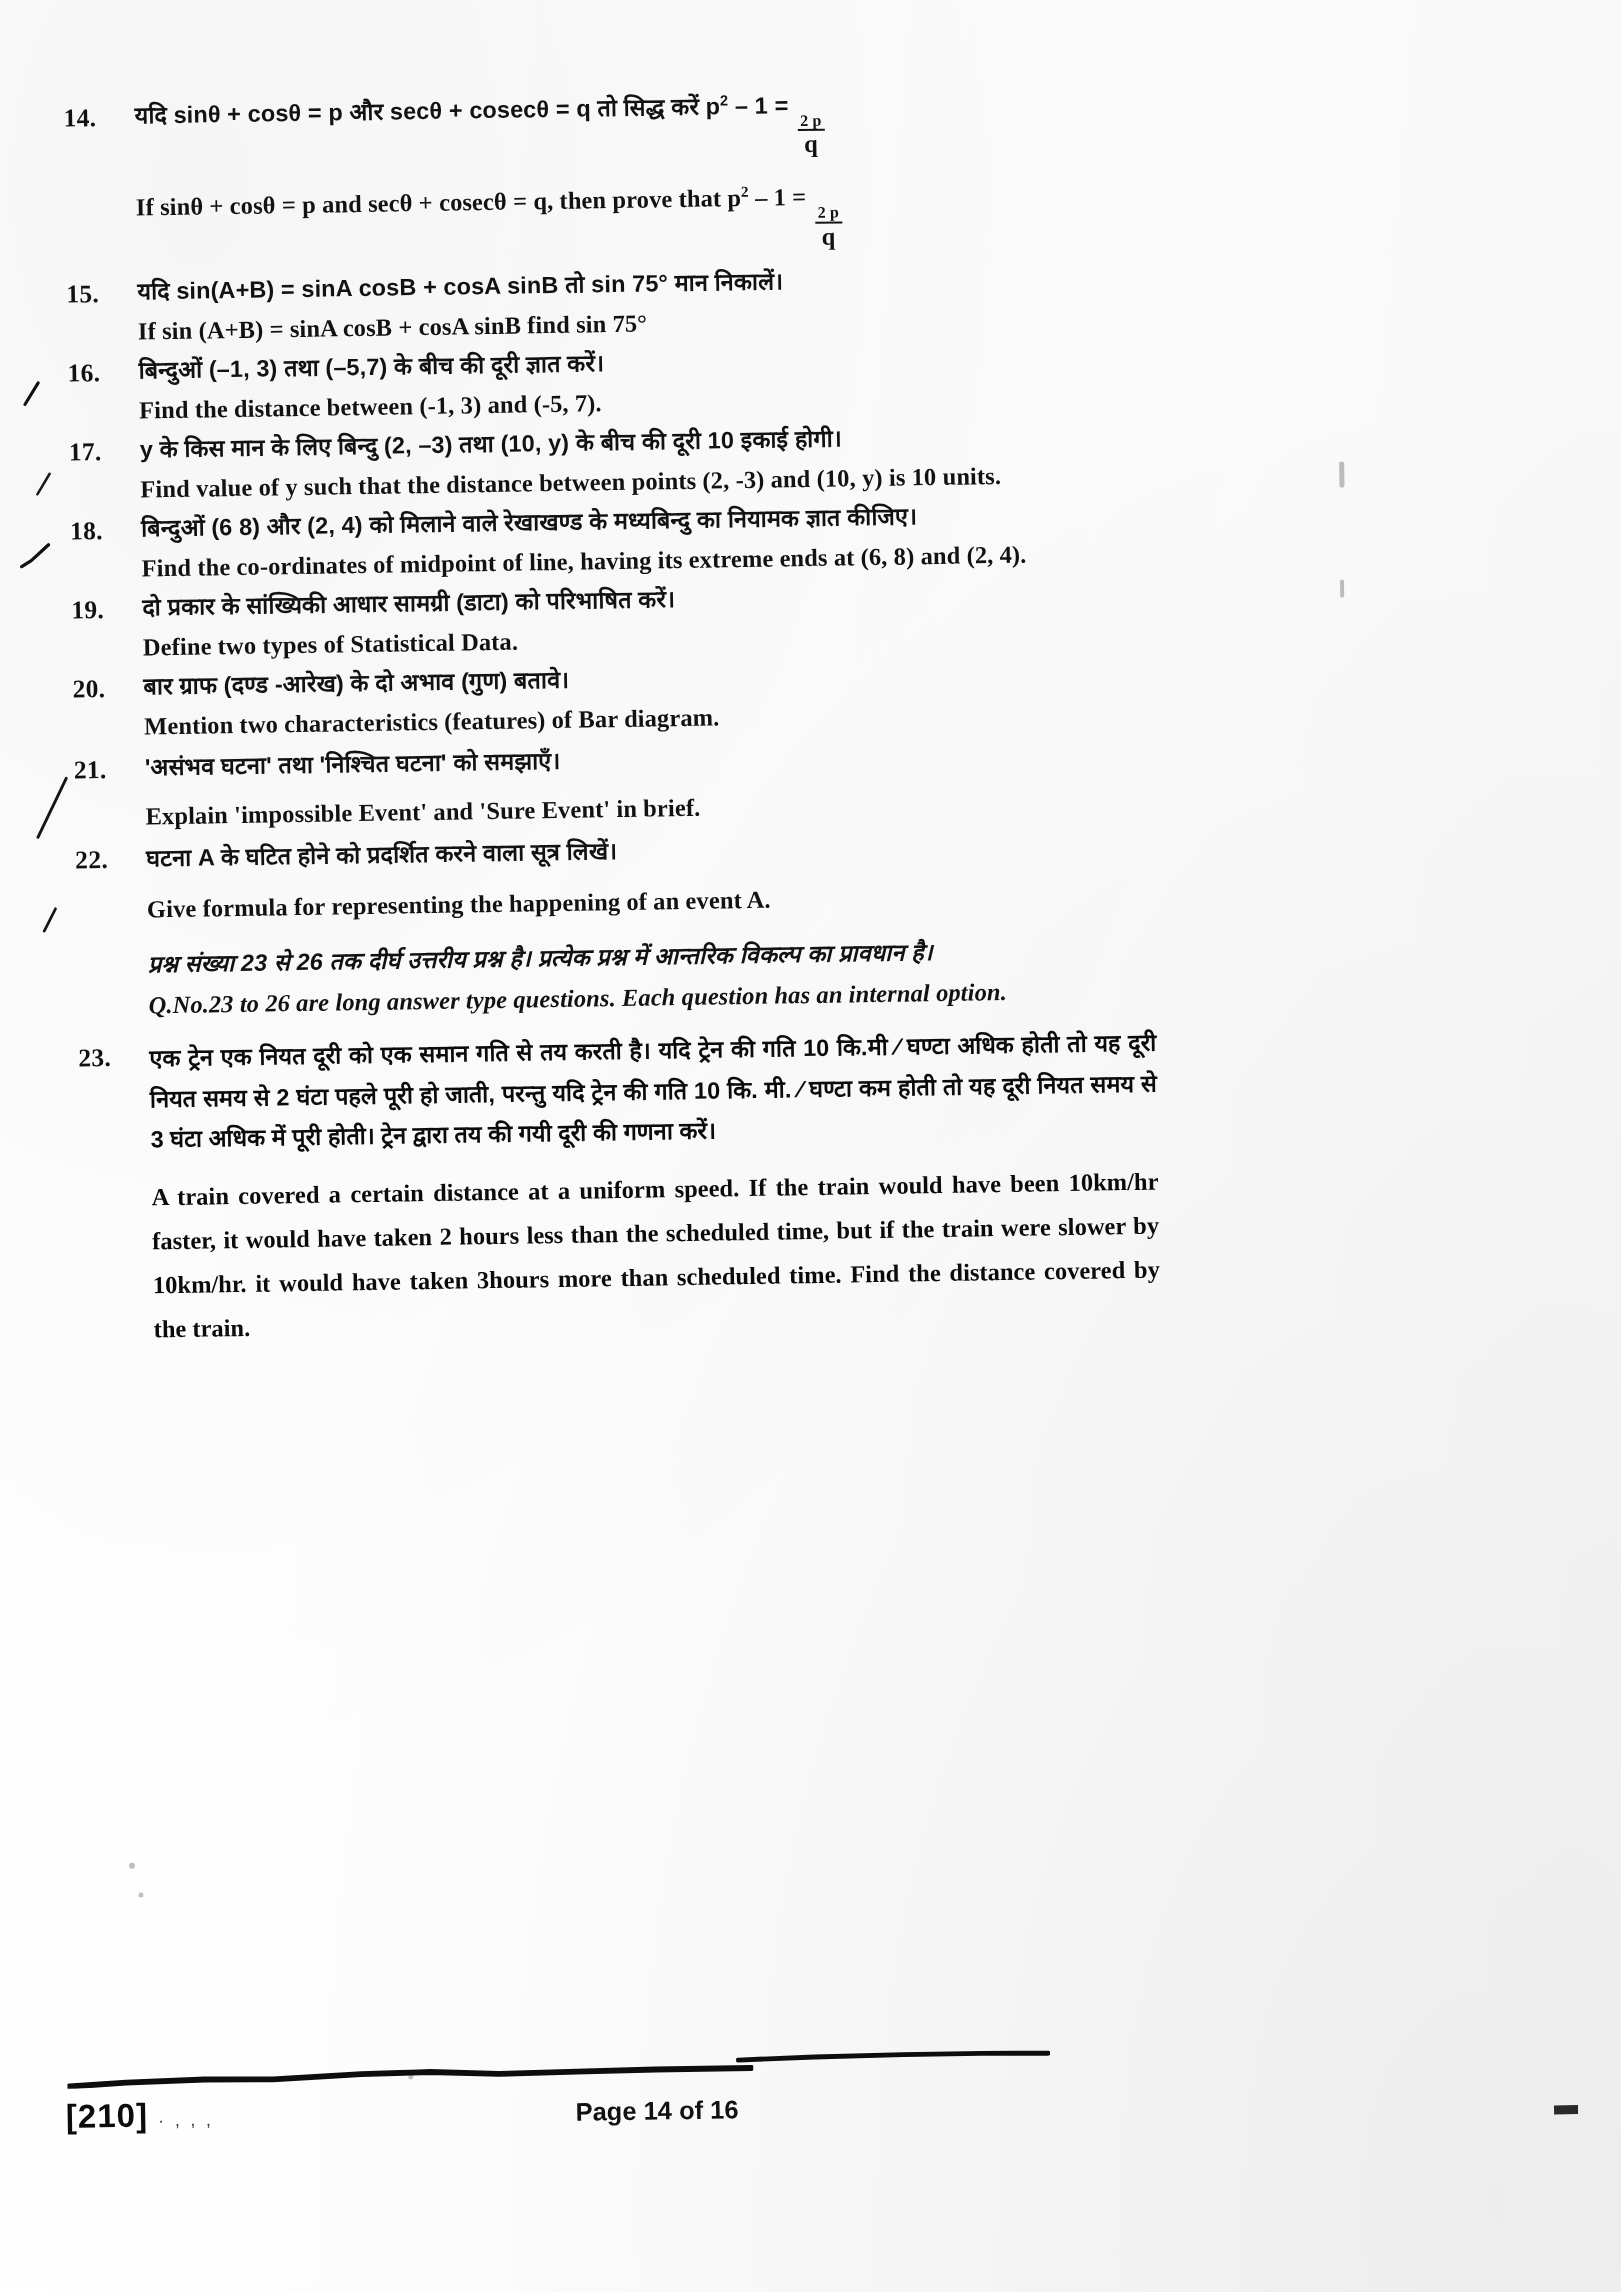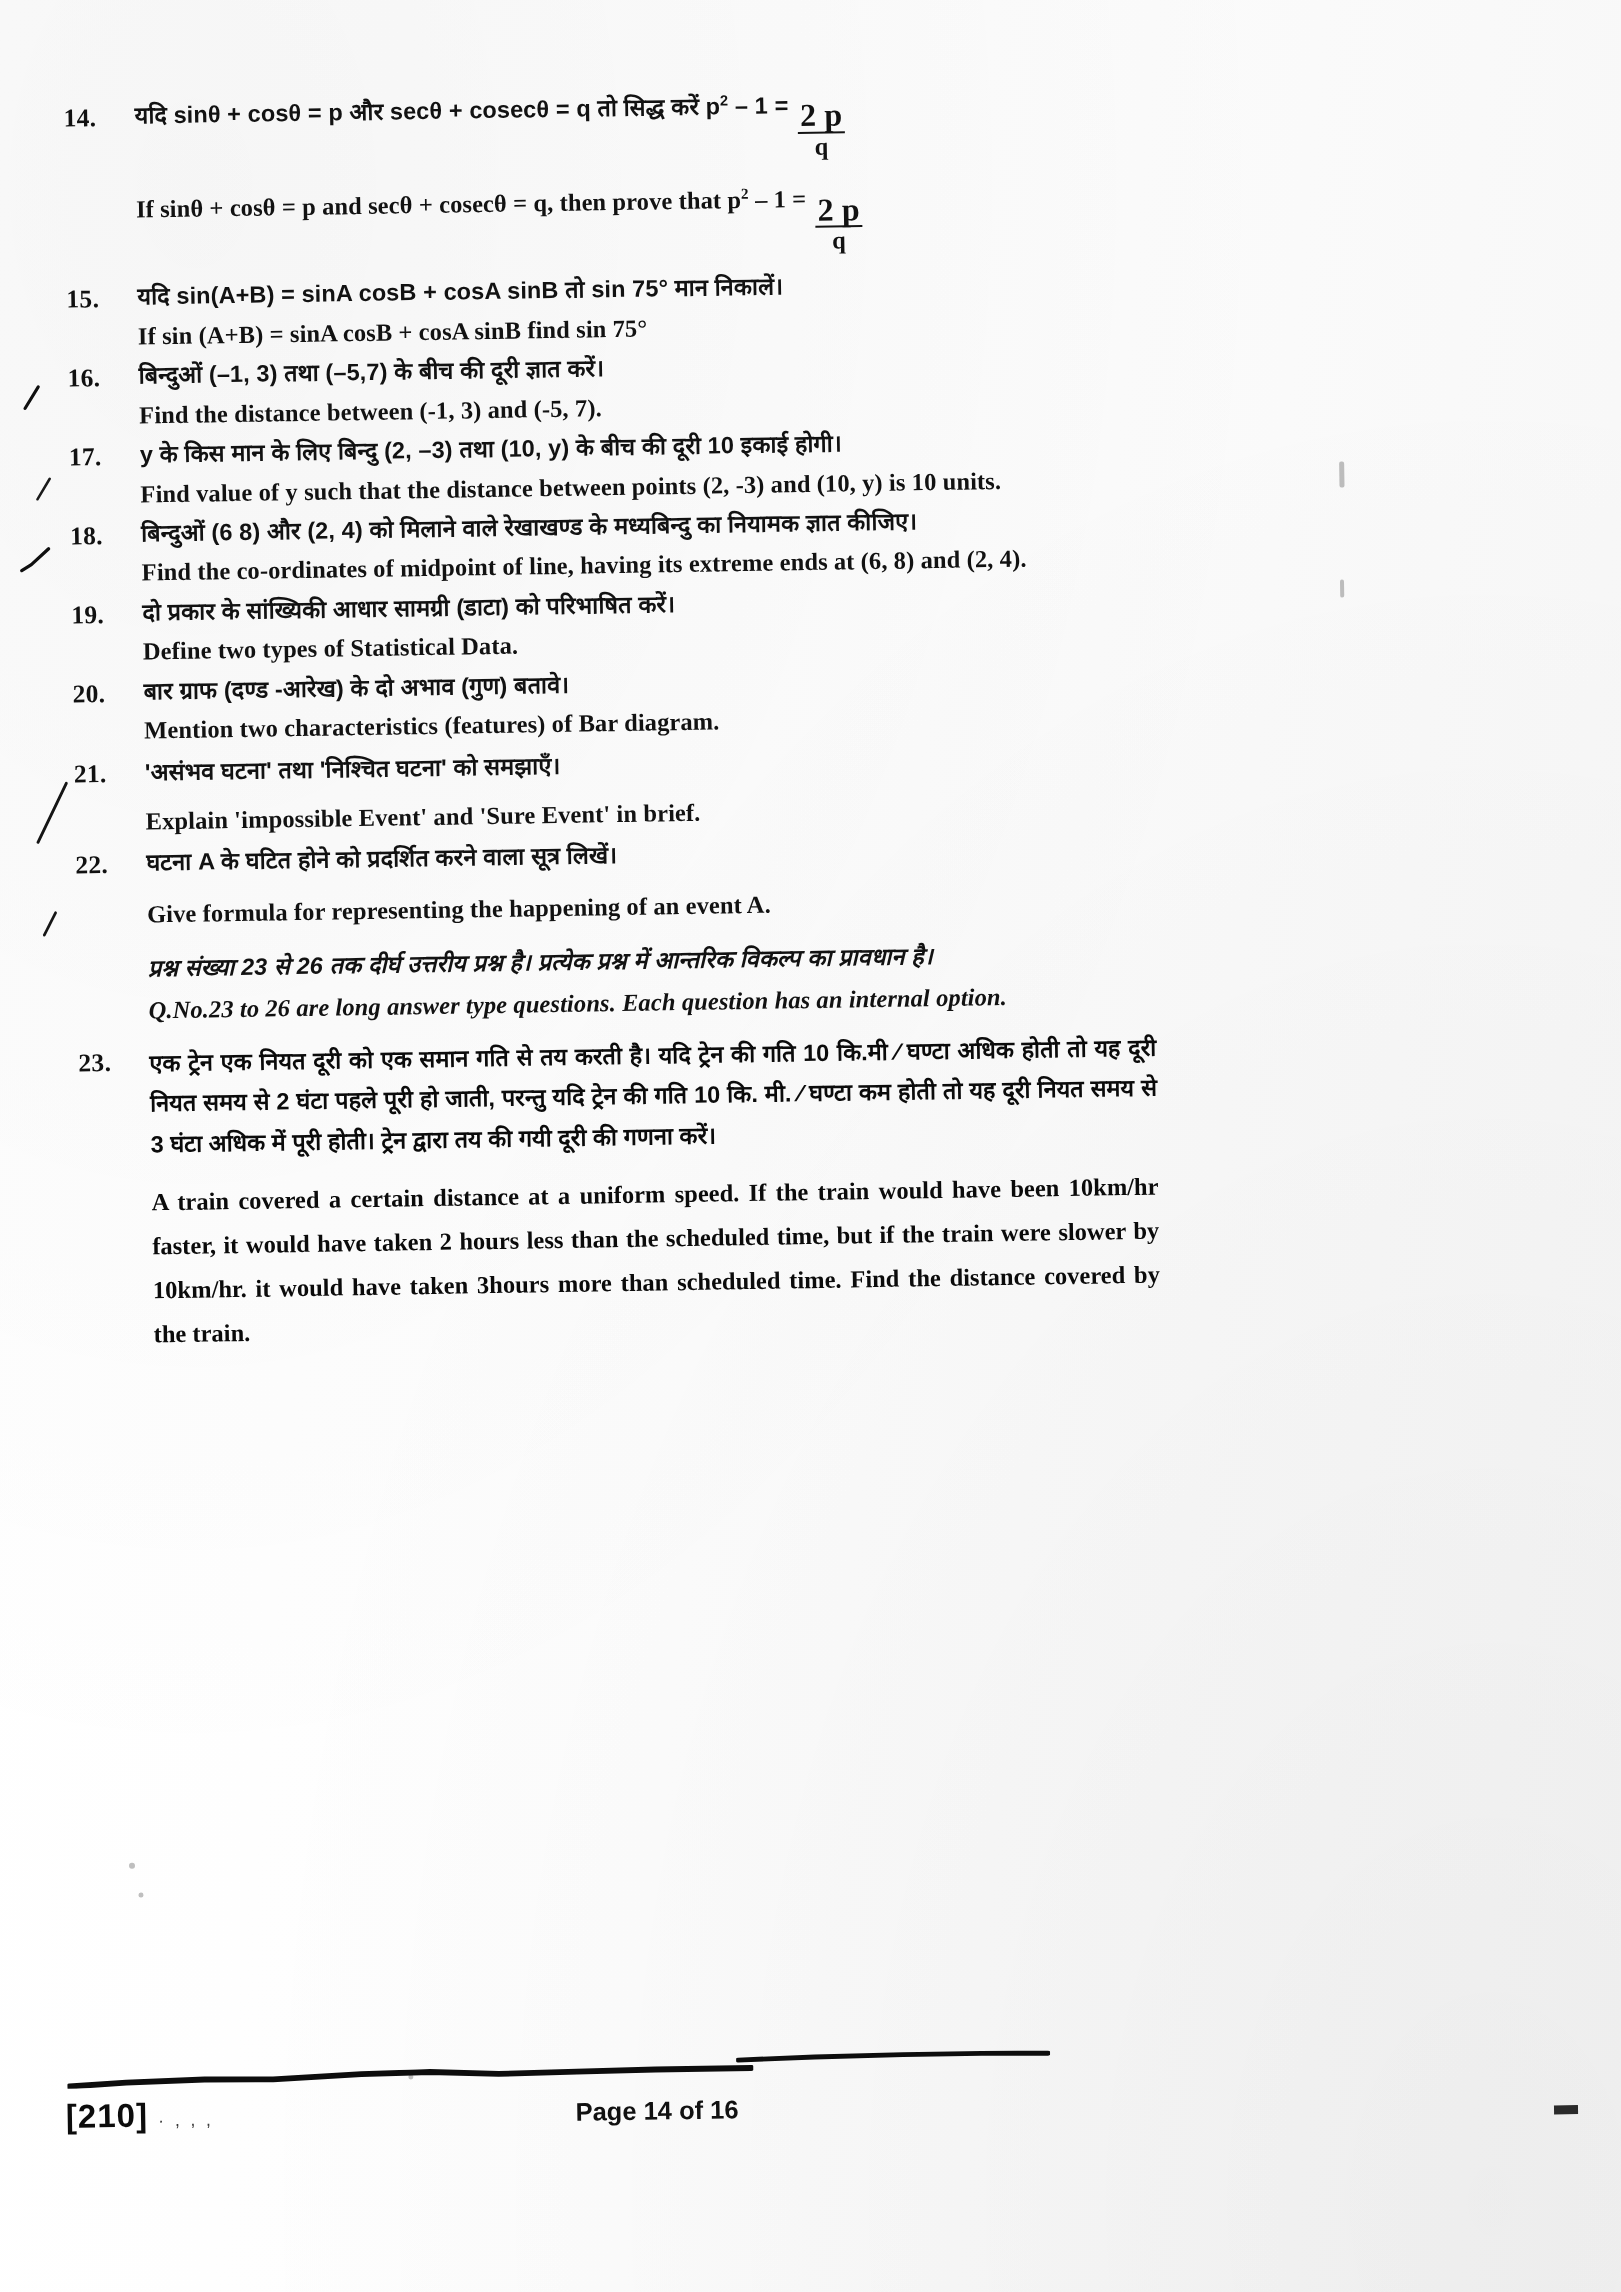--- a/index.html
+++ b/index.html
@@ -94,21 +94,21 @@
   .frac {
     display: inline-flex;
     flex-direction: column;
     align-items: center;
     vertical-align: -0.55em;
     margin: 0 2px;
     line-height: 1.02;
     font-family: "Liberation Serif", "DejaVu Serif", serif;
   }
   .frac .num {
-    font-size: 32px;
+    font-size: 16px;
     padding: 0 2.9px;
     border-bottom: 2px solid #141414;
   }
   .frac .den {
     font-size: 24.5px;
     padding: 0 2.9px;
   }
   sup.sq {
     font-size: 0.62em;
     vertical-align: super;

